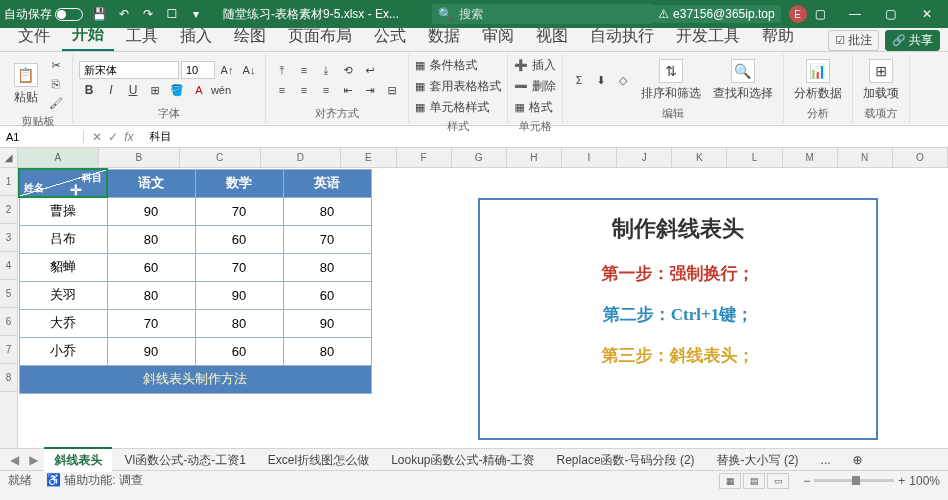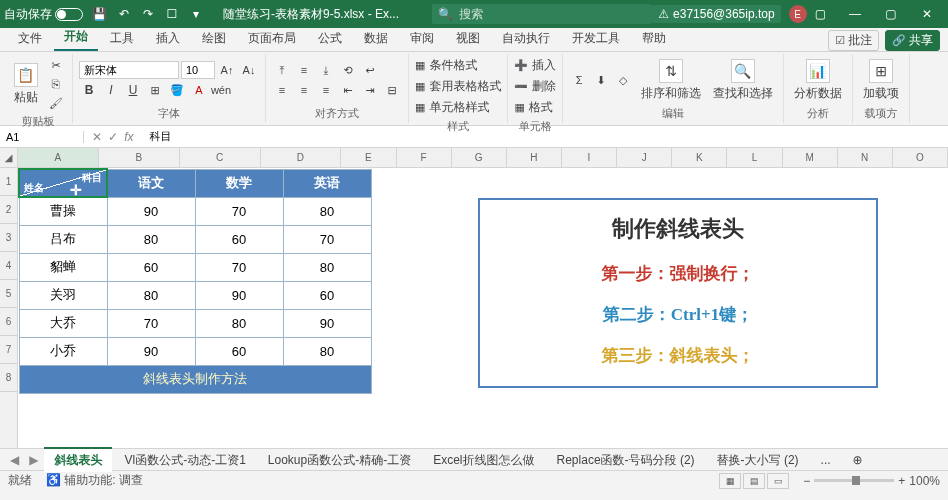--- a/index.html
+++ b/index.html
@@ -13,21 +13,21 @@
 .qat span{width:14px;height:14px;display:inline-flex;align-items:center;justify-content:center;color:#fff;font-size:12px;}
 .titlebar .title{flex:1;text-align:left;margin-left:20px;font-size:12px;}
 .search{background:#2f8157;width:220px;height:20px;border-radius:2px;display:flex;align-items:center;padding:0 6px;color:#cfe3d6;gap:6px;}
 .titlebar .right{display:flex;align-items:center;gap:8px;margin-left:auto;}
 .warn{display:flex;align-items:center;gap:4px;background:#2f8157;padding:2px 6px;border-radius:2px;font-size:11px;}
 .avatar{width:18px;height:18px;background:#c1504f;border-radius:50%;display:flex;align-items:center;justify-content:center;font-size:10px;}
 .winbtns{display:flex;gap:2px;margin-left:4px;}
 .winbtns span{width:34px;height:28px;display:flex;align-items:center;justify-content:center;}
 
 .tabs{height:24px;background:#f3f3f3;display:flex;align-items:flex-end;padding:0 8px;gap:2px;border-bottom:1px solid #d4d4d4;}
-.tab{padding:4px 10px;font-size:12px;color:#444;cursor:pointer;}
+.tab{padding:4px 10px;font-size:16px;color:#444;cursor:pointer;}
 .tab.active{color:#217346;border-bottom:2px solid #0f766e;font-weight:600;}
 .tabs .tabspacer{flex:1;}
 .pill{border:1px solid #c9c9c9;border-radius:3px;padding:1px 6px;font-size:11px;color:#444;margin-left:4px;}
 .pill.green{background:#217346;color:#fff;border-color:#217346;}
 
 .ribbon{height:74px;background:#f3f3f3;border-bottom:1px solid #d4d4d4;display:flex;padding:2px 4px;}
 .group{border-right:1px solid #e0e0e0;padding:2px 6px;display:flex;flex-direction:column;justify-content:space-between;}
 .glabel{text-align:center;font-size:11px;color:#666;padding-top:2px;}
 .gbody{flex:1;display:flex;align-items:center;gap:4px;}
 .bigbtn{display:flex;flex-direction:column;align-items:center;gap:2px;padding:2px 4px;font-size:11px;color:#444;}
@@ -58,21 +58,21 @@
 .datatable th,.datatable td{border:1px solid #9cb4c9;height:28px;width:88px;text-align:center;font-size:13px;}
 .datatable th{background:#4f81bd;color:#fff;font-weight:700;}
 .datatable th.diag{background:#4f81bd;position:relative;border:2px solid #1a8f45;}
 .datatable th.diag::after{content:"";position:absolute;left:0;top:0;width:100%;height:100%;background:linear-gradient(to bottom right,transparent 49%,#fff 49%,#fff 51%,transparent 51%);}
 .diag .d1{position:absolute;right:4px;top:1px;font-size:10px;}
 .diag .d2{position:absolute;left:4px;bottom:1px;font-size:10px;}
 .cursor{position:absolute;left:50px;top:12px;font-size:14px;}
 .datatable td.name{background:#fff;}
 .footrow td{background:#4f81bd;color:#fef9c3;}
 
-.infobox{position:absolute;left:460px;top:30px;width:400px;height:190px;border:2px solid #4f81bd;background:#fff;padding:14px 10px;display:flex;flex-direction:column;align-items:center;gap:18px;}
+.infobox{position:absolute;left:460px;top:30px;width:400px;height:242px;border:2px solid #4f81bd;background:#fff;padding:14px 10px;display:flex;flex-direction:column;align-items:center;gap:18px;}
 .infobox .h{font-size:22px;font-weight:700;color:#333;font-family:"SimSun",serif;}
 .infobox .s{font-size:17px;font-weight:700;font-family:"SimSun",serif;}
 .s1{color:#c53b2f;}
 .s2{color:#2e8bc0;}
 .s3{color:#d6a52c;}
 
 .sheettabs{height:22px;background:#f3f3f3;border-top:1px solid #d4d4d4;display:flex;align-items:center;padding:0 6px;gap:2px;font-size:11px;}
 .sheettabs .nav{color:#888;padding:0 4px;}
 .stab{padding:3px 10px;color:#444;border-top:1px solid transparent;}
 .stab.active{background:#fff;border-top:2px solid #217346;color:#217346;font-weight:600;}
@@ -366,22 +366,22 @@
       </div>
     </div>
   </div>
 </div>
 
 <div class="sheettabs">
   <span class="nav">◀</span>
   <span class="nav">▶</span>
   <span class="stab active">斜线表头</span>
   <span class="stab">Vl函数公式-动态-工资1</span>
+  <span class="stab">Excel折线图怎么做</span>
   <span class="stab">Lookup函数公式-精确-工资</span>
-  <span class="stab">Excel折线图怎么做</span>
   <span class="stab">Replace函数-号码分段 (2)</span>
   <span class="stab">替换-大小写 (2)</span>
   <span class="stab">...</span>
   <span class="stab">⊕</span>
 </div>
 
 <div class="status">
   <span>就绪</span>
   <span>♿ <span>辅助功能: 调查</span></span>
   <span class="spacer"></span>

